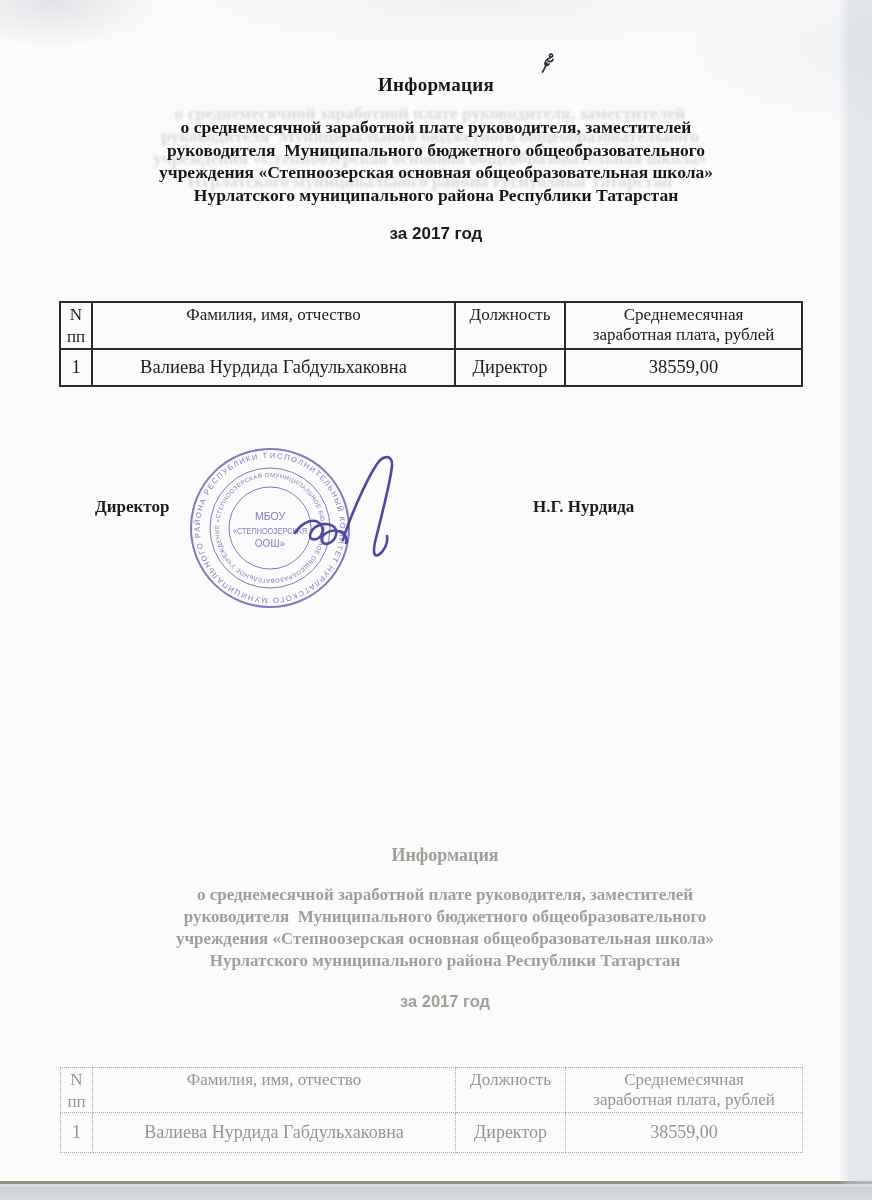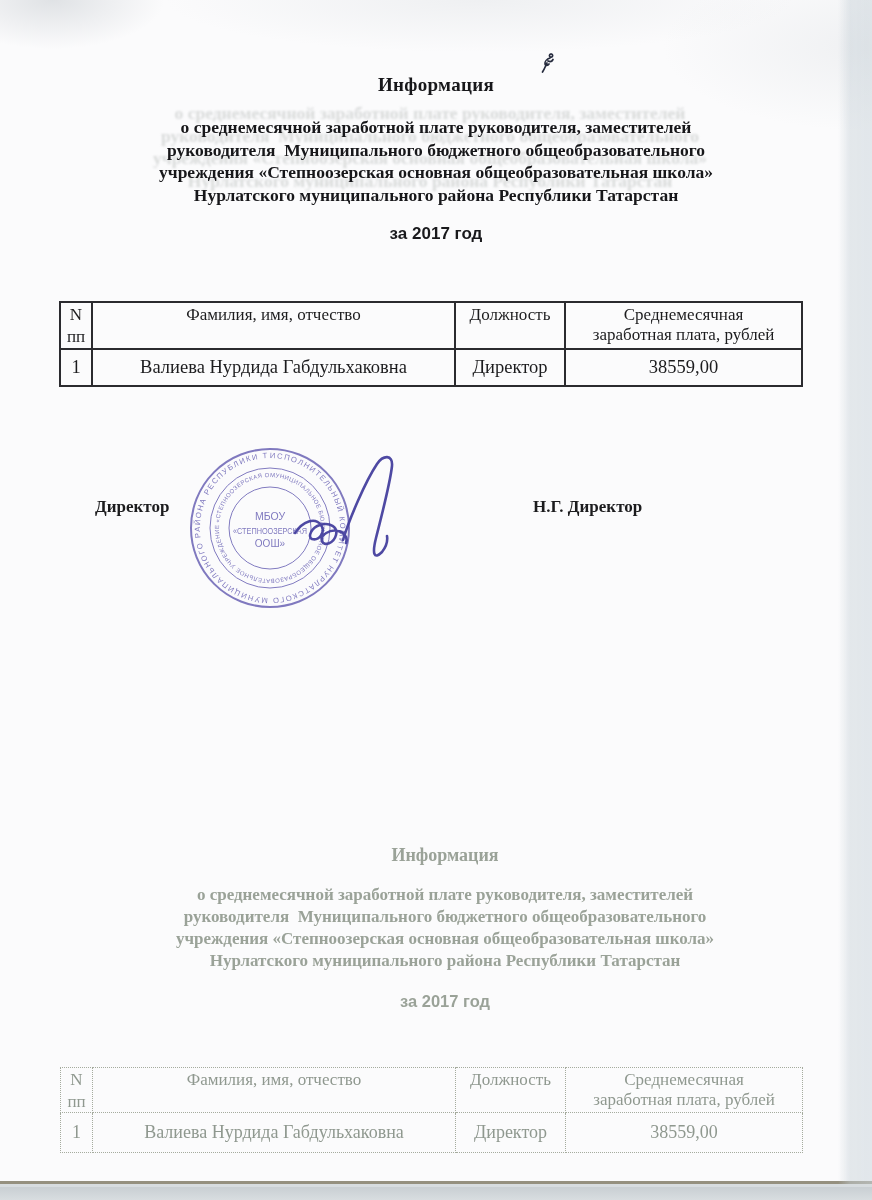--- a/index.html
+++ b/index.html
@@ -136,21 +136,21 @@
         <tr>
           <td>1</td>
           <td>Валиева Нурдида Габдульхаковна</td>
           <td>Директор</td>
           <td>38559,00</td>
         </tr>
       </tbody>
     </table>
 
     <div class="sig-label">Директор</div>
-    <div class="sig-name">Н.Г. Директор</div>
+    <div class="sig-name">Н.Г. Нурдида</div>
 
     <svg class="stamp-svg" viewBox="0 0 168 168">
       <g stroke="#736cb9" fill="none">
         <circle cx="84" cy="84" r="79" stroke-width="2"></circle>
         <circle cx="84" cy="84" r="60" stroke-width="1"></circle>
         <circle cx="84" cy="84" r="41" stroke-width="1"></circle>
       </g>
       <defs>
         <path id="ringOut" d="M84,14 a70,70 0 1,1 -0.02,0" fill="none"></path>
         <path id="ringIn" d="M84,33 a51,51 0 1,1 -0.02,0" fill="none"></path>

